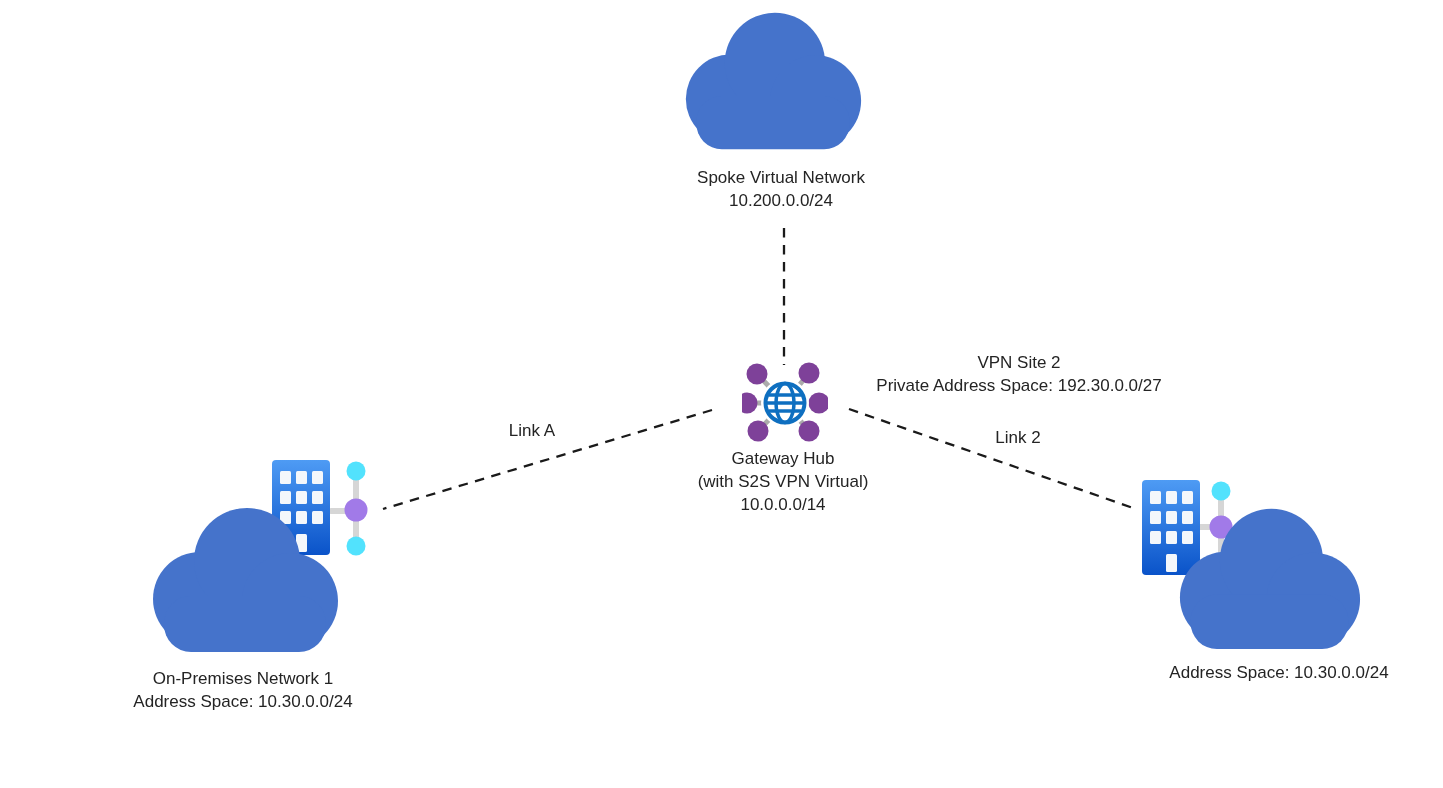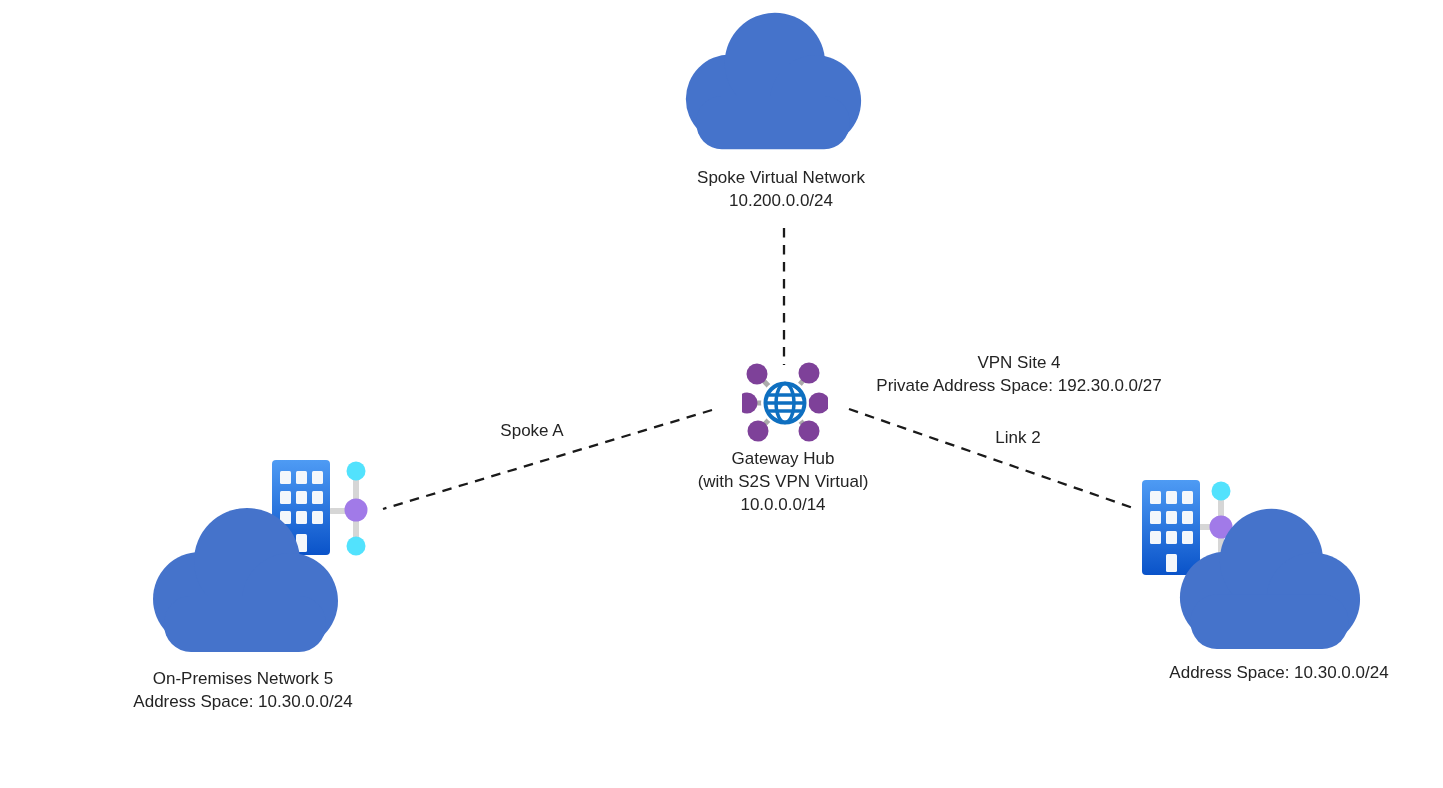--- a/index.html
+++ b/index.html
@@ -73,24 +73,24 @@
       <line x1="-19.5" y1="0" x2="19.5" y2="0" stroke-width="3.4"></line>
       <line x1="-16.5" y1="8" x2="16.5" y2="8" stroke-width="3.4"></line>
     </g>
   </svg>
   <div class="lbl" style="left:783px;top:447px">
     <div>Gateway Hub</div>
     <div>(with S2S VPN Virtual)</div>
     <div>10.0.0.0/14</div>
   </div>
 
-  <div class="lbl" style="left:532px;top:419px">Spoke A</div>
+  <div class="lbl" style="left:532px;top:419px">Link A</div>
 
   <div class="lbl" style="left:1019px;top:351px">
-    <div>VPN Site 4</div>
+    <div>VPN Site 2</div>
     <div>Private Address Space: 192.30.0.0/27</div>
   </div>
   <div class="lbl" style="left:1018px;top:426px">Link 2</div>
 
   <svg class="abs" style="left:270px;top:458px" width="100" height="102" viewBox="0 0 100 102">
     <defs>
       <linearGradient id="bg1" x1="0" y1="0" x2="0" y2="1">
         <stop offset="0" stop-color="#4E9BF4"></stop>
         <stop offset="1" stop-color="#0A53C9"></stop>
       </linearGradient>
@@ -116,21 +116,21 @@
   </svg>
   <svg class="abs" style="left:150px;top:504px" width="190" height="150" viewBox="0 0 190 150">
     <g fill="#4573CB">
       <circle cx="50" cy="95" r="47"></circle>
       <circle cx="97" cy="57" r="53"></circle>
       <circle cx="140" cy="97" r="48"></circle>
       <rect x="14" y="92" width="162" height="56" rx="27"></rect>
     </g>
   </svg>
   <div class="lbl" style="left:243px;top:667px">
-    <div>On-Premises Network 5</div>
+    <div>On-Premises Network 1</div>
     <div>Address Space: 10.30.0.0/24</div>
   </div>
 
   <svg class="abs" style="left:1140px;top:478px" width="100" height="102" viewBox="0 0 100 102">
     <defs>
       <linearGradient id="bg2" x1="0" y1="0" x2="0" y2="1">
         <stop offset="0" stop-color="#4E9BF4"></stop>
         <stop offset="1" stop-color="#0A53C9"></stop>
       </linearGradient>
     </defs>

